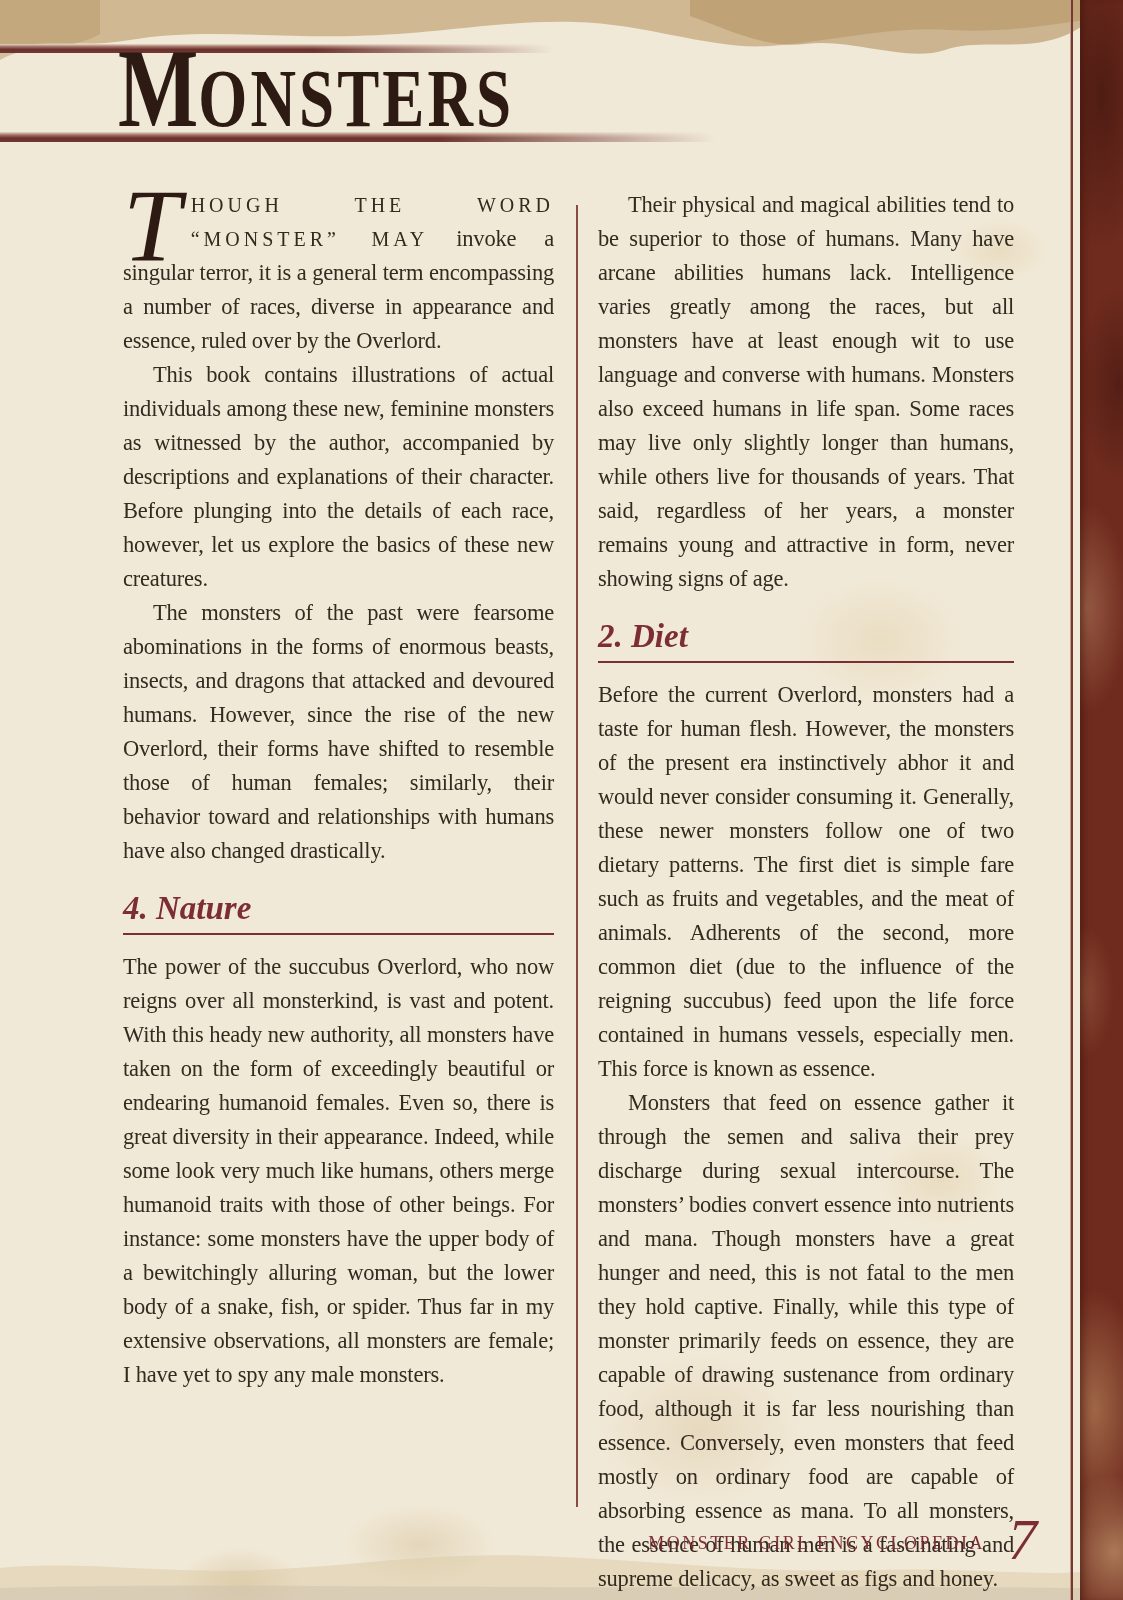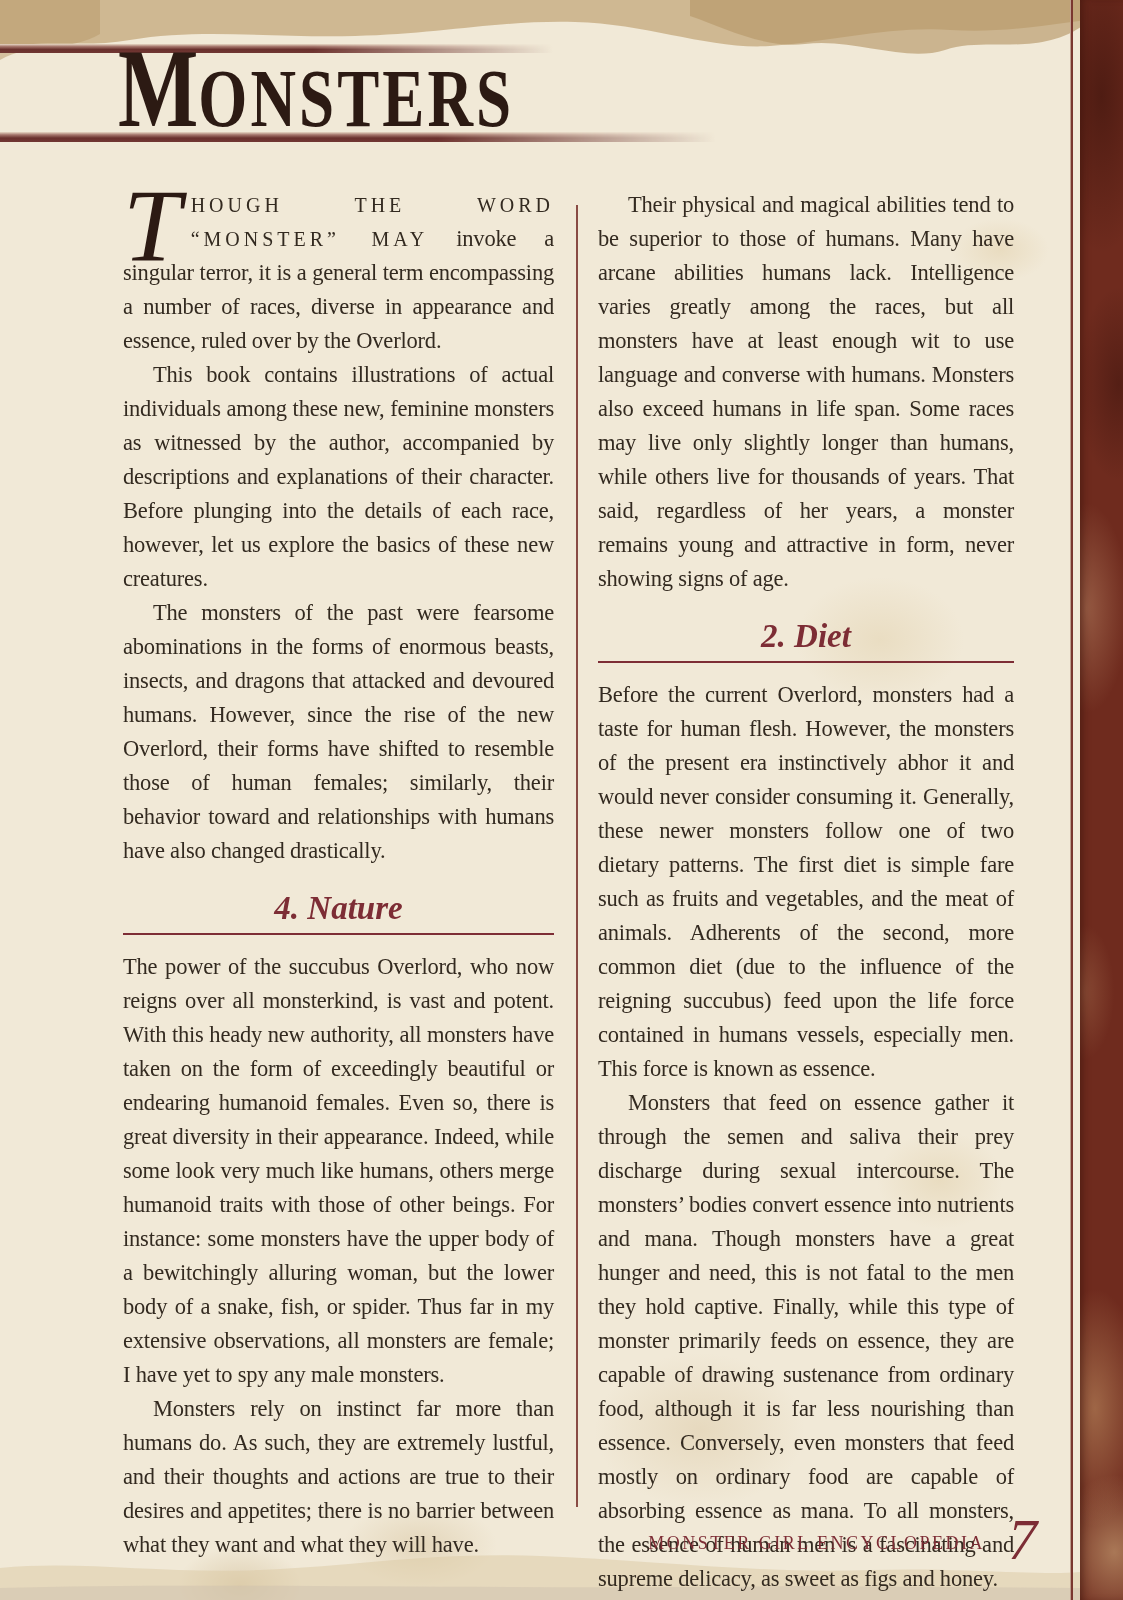--- a/index.html
+++ b/index.html
@@ -51,21 +51,21 @@
     font-size:104px;line-height:70px;height:64px;
     margin:3px 10px 0 0;color:var(--title_ink,#2c1a13);
   }
   .lead-caps{font-size:20px;letter-spacing:4px;}
 
   .section-heading{
     font-style:italic;font-weight:bold;font-size:33px;line-height:36px;
     color:var(--accent,#7d2d35);
     border-bottom:2.5px solid var(--accent,#7d2d35);
     padding-bottom:7px;margin:22px 0 15px 0;
-    text-align:center;text-indent:0;letter-spacing:0;
+    text-align:left;text-indent:0;letter-spacing:0;
   }
 
   .column-divider{
     position:absolute;left:576px;top:205px;width:2px;height:1302px;
     background:#7d3a34;opacity:.9;
   }
 
   .footer-text{
     position:absolute;top:1533px;right:138px;
     font-size:18px;letter-spacing:2.5px;color:var(--accent,#7d2d35);
@@ -153,21 +153,20 @@
 </div>
 
 <div class="col col-left">
   <p class="body-p">
     <span class="dropcap">T</span><span class="lead-caps">HOUGH THE WORD “MONSTER” MAY</span><span> invoke a singular terror, it is a general term encompassing a number of races, diverse in appearance and essence, ruled over by the Overlord.</span>
   </p>
   <p class="indent">This book contains illustrations of actual individuals among these new, feminine monsters as witnessed by the author, accompanied by descriptions and explanations of their character. Before plunging into the details of each race, however, let us explore the basics of these new creatures.</p>
   <p class="indent">The monsters of the past were fearsome abominations in the forms of enormous beasts, insects, and dragons that attacked and devoured humans. However, since the rise of the new Overlord, their forms have shifted to resemble those of human females; similarly, their behavior toward and relationships with humans have also changed drastically.</p>
   <h2 class="section-heading">4. Nature</h2>
   <p>The power of the succubus Overlord, who now reigns over all monsterkind, is vast and potent. With this heady new authority, all monsters have taken on the form of exceedingly beautiful or endearing humanoid females. Even so, there is great diversity in their appearance. Indeed, while some look very much like humans, others merge humanoid traits with those of other beings. For instance: some monsters have the upper body of a bewitchingly alluring woman, but the lower body of a snake, fish, or spider. Thus far in my extensive observations, all monsters are female; I have yet to spy any male monsters.</p>
-  <p class="indent">Monsters rely on instinct far more than humans do. As such, they are extremely lustful, and their thoughts and actions are true to their desires and appetites; there is no barrier between what they want and what they will have.</p>
 </div>
 
 <div class="column-divider"></div>
 
 <div class="col col-right">
   <p class="indent">Their physical and magical abilities tend to be superior to those of humans. Many have arcane abilities humans lack. Intelligence varies greatly among the races, but all monsters have at least enough wit to use language and converse with humans. Monsters also exceed humans in life span. Some races may live only slightly longer than humans, while others live for thousands of years. That said, regardless of her years, a monster remains young and attractive in form, never showing signs of age.</p>
   <h2 class="section-heading">2. Diet</h2>
   <p>Before the current Overlord, monsters had a taste for human flesh. However, the monsters of the present era instinctively abhor it and would never consider consuming it. Generally, these newer monsters follow one of two dietary patterns. The first diet is simple fare such as fruits and vegetables, and the meat of animals. Adherents of the second, more common diet (due to the influence of the reigning succubus) feed upon the life force contained in humans vessels, especially men. This force is known as essence.</p>
   <p class="indent">Monsters that feed on essence gather it through the semen and saliva their prey discharge during sexual intercourse. The monsters’ bodies convert essence into nutrients and mana. Though monsters have a great hunger and need, this is not fatal to the men they hold captive. Finally, while this type of monster primarily feeds on essence, they are capable of drawing sustenance from ordinary food, although it is far less nourishing than essence. Conversely, even monsters that feed mostly on ordinary food are capable of absorbing essence as mana. To all monsters, the essence of human men is a fascinating and supreme delicacy, as sweet as figs and honey.</p>
 </div>

